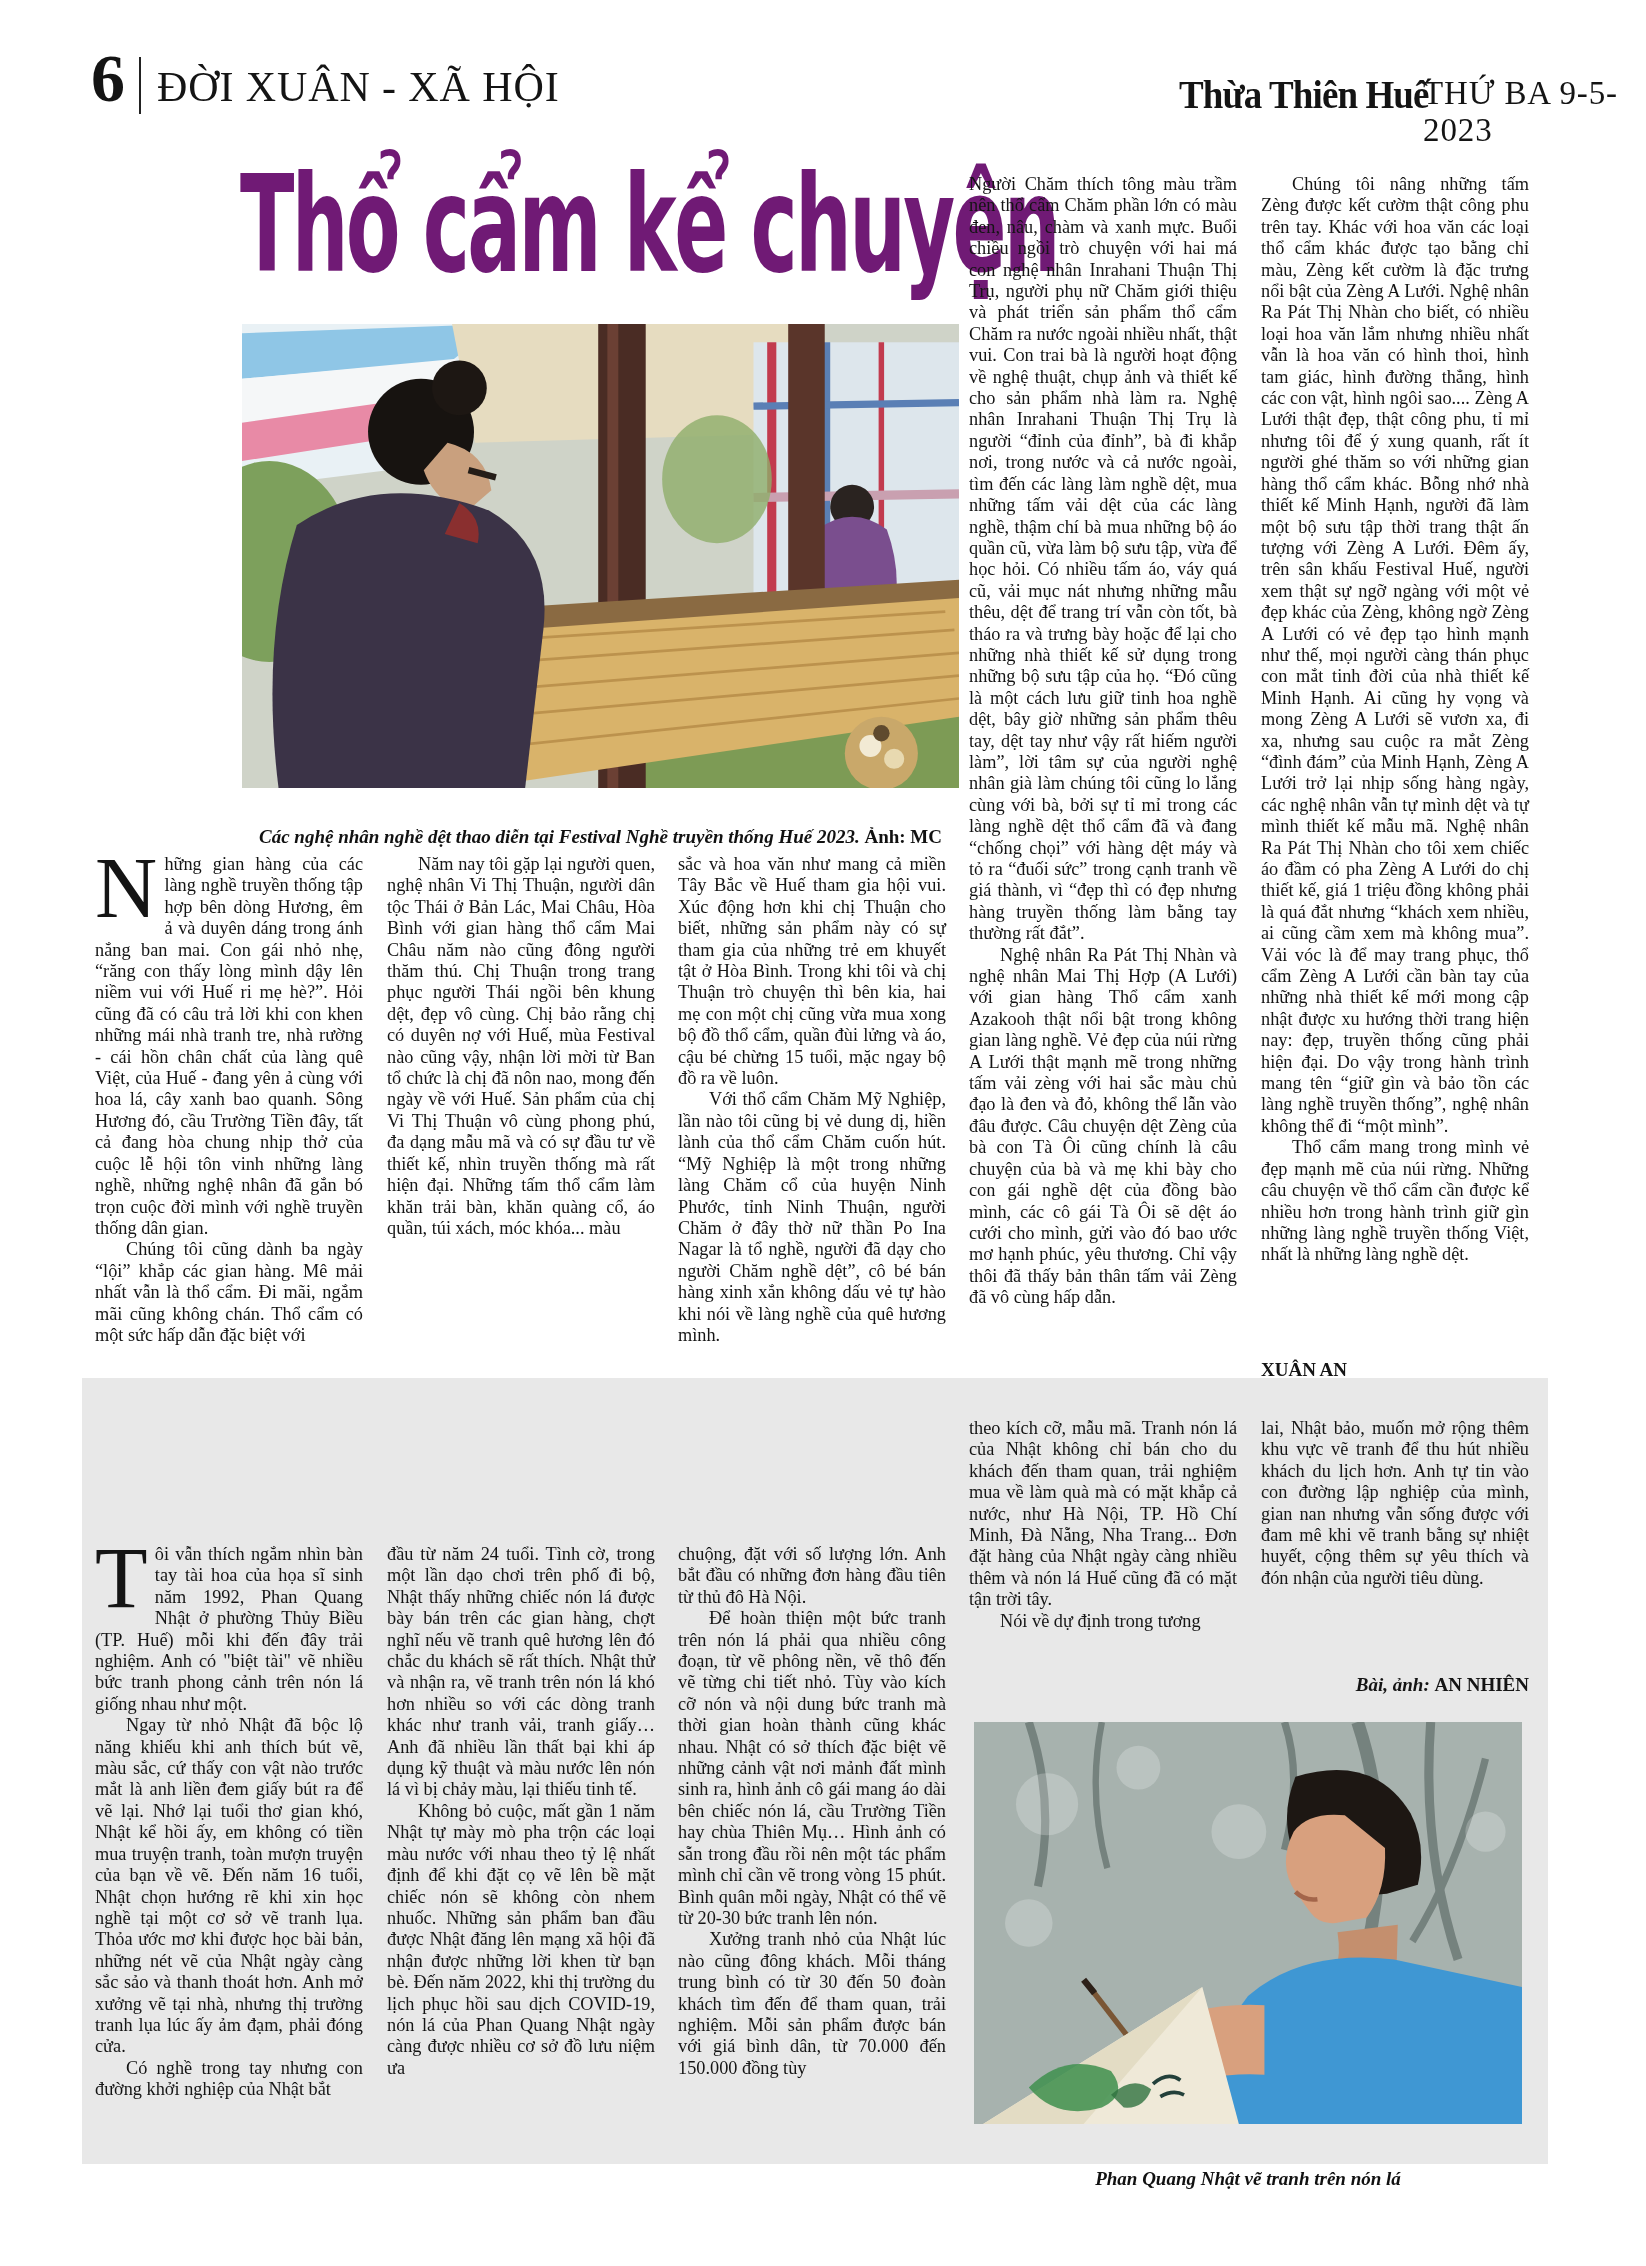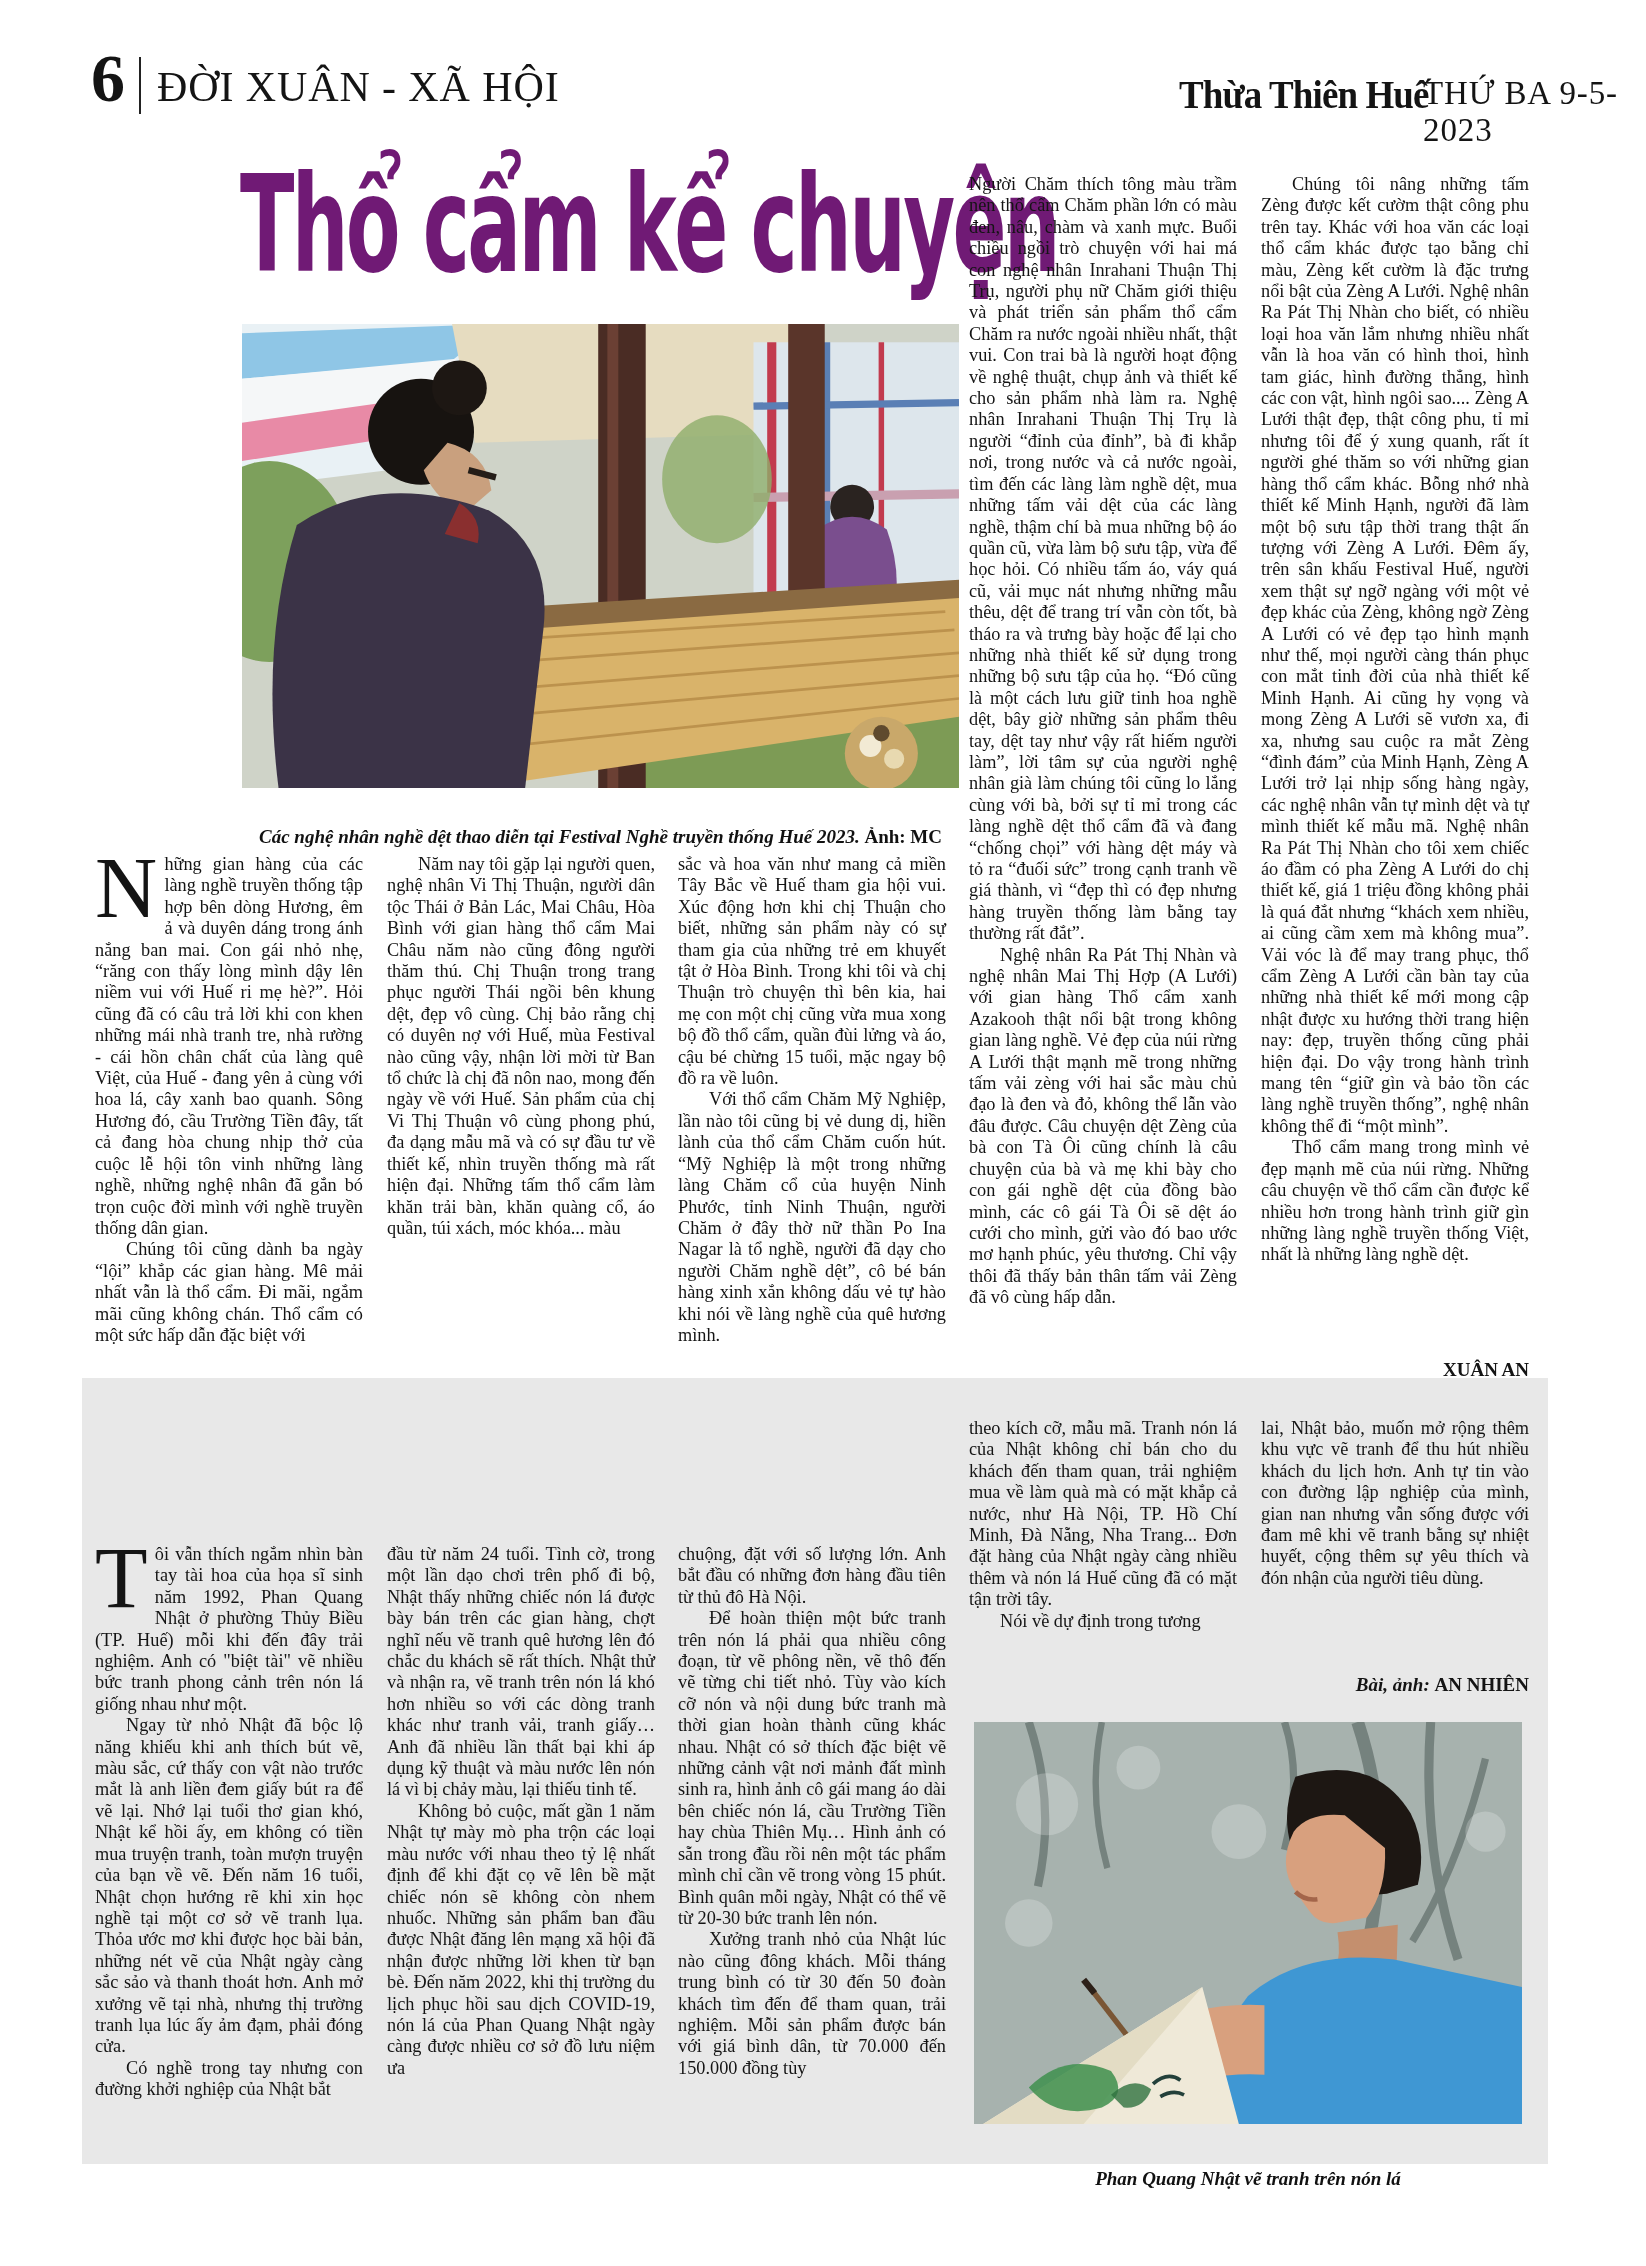--- a/index.html
+++ b/index.html
@@ -31,21 +31,21 @@
   #caption-2{left:974px;top:2131px;width:548px;text-align:center;margin-top:36px;}
   .caption .credit{font-style:normal;}
 
   
   .col{width:268px;font-size:18.3px;line-height:21.4px;text-align:justify;}
   .col p{margin:0;}
   .col p.ind{text-indent:31px;}
   .dropcap{float:left;font-size:86px;line-height:64px;font-weight:400;padding:1.8px 7.3px 0 0;}
   #a1c1{left:95px;top:854px;}  #a1c2{left:387px;top:854px;}  #a1c3{left:678px;top:854px;}
   #a1c4{left:969px;top:174px;} #a1c5{left:1261px;top:174px;}
-  #byline-1{left:1261px;top:1359px;width:268px;text-align:right;font-weight:700;font-size:19px;}
+  #byline-1{left:1261px;top:1359px;width:268px;text-align:left;font-weight:700;font-size:19px;}
 
   
   #panel-2{left:82px;top:1378px;width:1466px;height:786px;background:#e8e8e8;}
   #a2c1{left:95px;top:1544px;} #a2c2{left:387px;top:1544px;} #a2c3{left:678px;top:1544px;}
   #a2c4{left:969px;top:1418px;} #a2c5{left:1261px;top:1418px;}
   #credit-2{left:1261px;top:1674px;width:268px;text-align:right;font-size:19px;}
   #credit-2 .pre{font-weight:700;font-style:italic;}
   #credit-2 .name{font-weight:700;}
 </style>
 </head>

